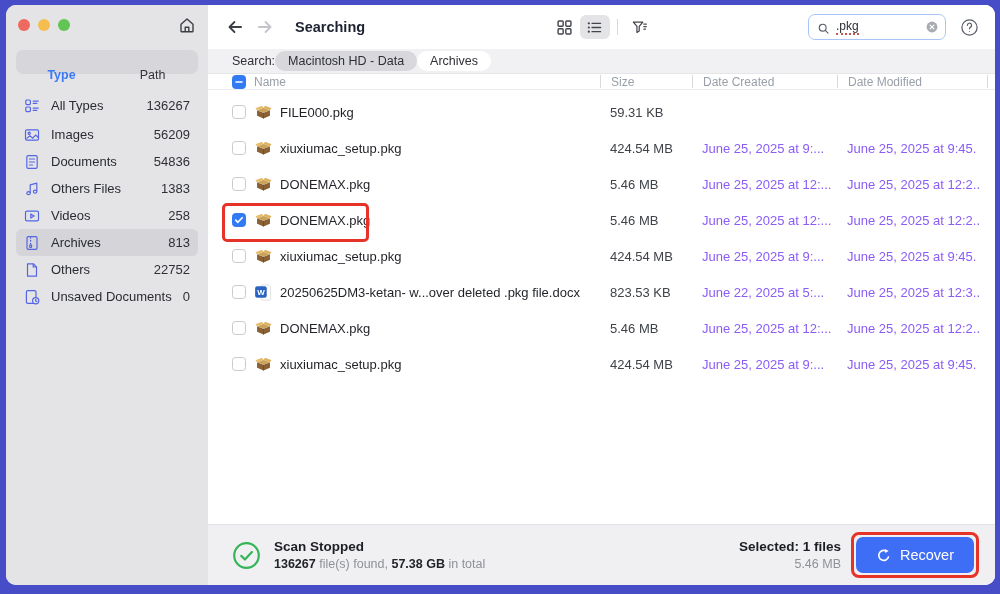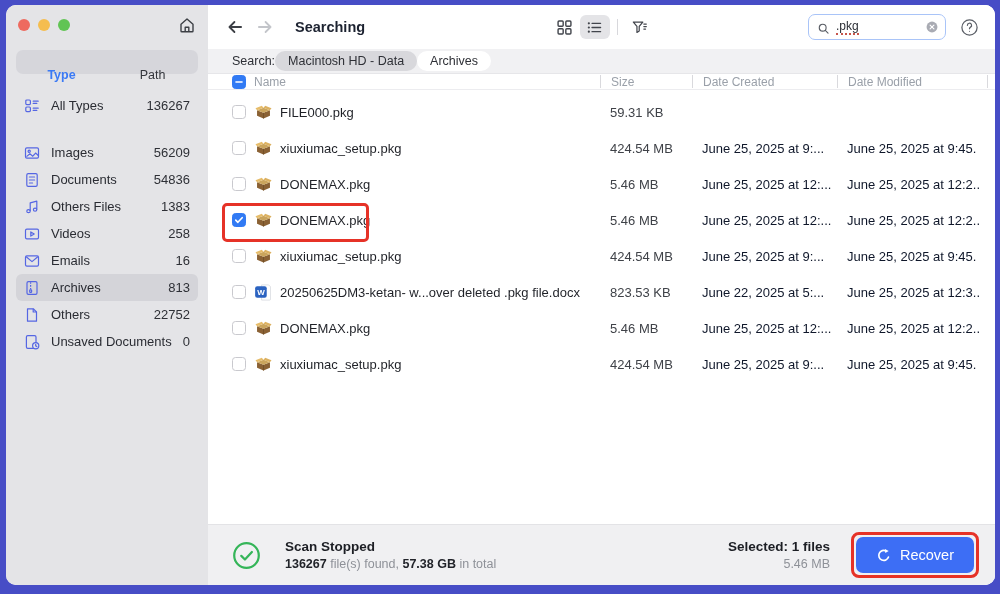--- a/index.html
+++ b/index.html
@@ -18,21 +18,21 @@
   .home-btn { width:18px; height:18px; color:#3c3f45; }
   .home-btn svg { width:18px; height:18px; }
   .segmented { margin-top:5px; height:24px; background:#d6d6db; border-radius:7px; display:flex; }
   .seg { flex:1; margin:14px; border-radius:6px; text-align:center; line-height:22px;
     font-size:12.5px; color:#34363c; cursor:default; }
   .seg.active { background:#fff; color:#3b7af5; font-weight:700; box-shadow:0 1px 2px rgba(0,0,0,.18); }
   .side-list { margin-top:18px; display:flex; flex-direction:column; }
   .side-item { height:27px; border-radius:6px; padding:0 8px; display:flex; align-items:center; gap:11px;
     font-size:13px; color:#2a2c33; }
   .side-item.selected { background:#d4d4d9; }
-  .side-item.gap-after { margin-bottom:20px; }
+  .side-item.gap-after { margin-bottom:2px; }
   .side-icon { width:16px; height:16px; color:#5566e3; flex-shrink:0; }
   .side-icon svg { width:16px; height:16px; display:block; }
   .side-count { margin-left:auto; font-size:13px; color:#2e3036; }
 
   
   .main { flex:1; display:flex; flex-direction:column; background:#fff; min-width:0; }
 
   .toolbar { height:44px; display:flex; align-items:center; padding:0 16px 0 17px; background:#fff; }
   .tb-left { display:flex; align-items:center; flex:1; }
   .tb-center { display:flex; align-items:center; }
@@ -71,28 +71,28 @@
   .hcell { border-left:1px solid #d9d9dd; padding-left:10px; height:13px; display:flex; align-items:center; flex-shrink:0; }
   .hcell.size { width:92px; } .hcell.created { width:145px; } .hcell.modified { width:150px; }
   .hend { width:8px; border-left:1px solid #d9d9dd; height:13px; flex-shrink:0; }
 
   .tbody { flex:1; background:#fff; padding-top:4px; overflow:hidden; }
   .row { height:36px; display:flex; align-items:center; padding-left:24px; position:relative; font-size:13px; }
   .file-icon { width:19px; height:19px; margin-left:8px; flex-shrink:0; }
   .file-icon svg { width:19px; height:19px; display:block; }
   .cell-name { flex:1; margin-left:7px; color:#1f2127; white-space:nowrap; overflow:hidden; min-width:0; }
   .cell-size { width:92px; padding-left:10px; color:#3f4248; flex-shrink:0; }
-  .cell-created, .cell-modified { padding-left:10px; color:#0f172a; white-space:nowrap; overflow:hidden; flex-shrink:0; }
+  .cell-created, .cell-modified { padding-left:10px; color:#8b5cf6; white-space:nowrap; overflow:hidden; flex-shrink:0; }
   .cell-created { width:145px; } .cell-modified { width:150px; }
   .row-end { width:8px; flex-shrink:0; }
   .row.annotated::before { content:''; position:absolute; left:14px; top:1px; width:141px; height:33px;
     border:3px solid #e63227; border-radius:5px; pointer-events:none; }
 
   .footer { height:61px; background:#f0f0f2; border-top:1px solid #e3e3e6;
-    display:flex; align-items:center; padding:0 16px 0 24px;gap:11px; }
+    display:flex; align-items:center; padding:0 16px 0 24px; }
   .scan-icon { width:29px; height:29px; flex-shrink:0; }
   .scan-icon svg { width:29px; height:29px; display:block; }
   .scan-text { margin-left:13px; }
   .scan-title { font-size:13.5px; font-weight:700; color:#1c1e24; }
   .scan-sub { font-size:12.5px; color:#8e9198; margin-top:3px; }
   .scan-sub b { color:#22242a; }
   .foot-spacer { flex:1; }
   .selected-block { text-align:right; margin-right:10px; }
   .selected-line1 { font-size:13.5px; font-weight:700; color:#1c1e24; }
   .selected-line2 { font-size:12.5px; color:#8e9198; margin-top:3px; }
@@ -178,30 +178,20 @@
     <span class="side-icon">
               <svg viewBox="0 0 16 16" fill="none" stroke="currentColor" stroke-width="1.2" stroke-linejoin="round">
                 <rect x="1.5" y="3.2" width="13" height="9.6" rx="1.4"></rect>
                 <path d="M6.8 5.9l3.4 2.1-3.4 2.1z"></path>
               </svg>
             </span>
     <span class="side-label">Videos</span>
     <span class="side-count">258</span>
   </div>
 
-  <div class="side-item">
-    <span class="side-icon">
-              <svg viewBox="0 0 16 16" fill="none" stroke="currentColor" stroke-width="1.2" stroke-linejoin="round">
-                <rect x="1.5" y="2.8" width="13" height="10.4" rx="1.4"></rect>
-                <path d="M2.2 3.8L8 8.6l5.8-4.8"></path>
-              </svg>
-            </span>
-    <span class="side-label">Emails</span>
-    <span class="side-count">16</span>
-  </div>
 
   <div class="side-item selected">
     <span class="side-icon">
               <svg viewBox="0 0 16 16" fill="none" stroke="currentColor" stroke-width="1.2">
                 <rect x="3" y="1.6" width="10" height="12.8" rx="1.4"></rect>
                 <path d="M6.6 2.2v7" stroke-dasharray="1.6 1.3"></path>
                 <rect x="5.7" y="9.8" width="1.9" height="2.5" rx="0.6"></rect>
               </svg>
             </span>
     <span class="side-label">Archives</span>

